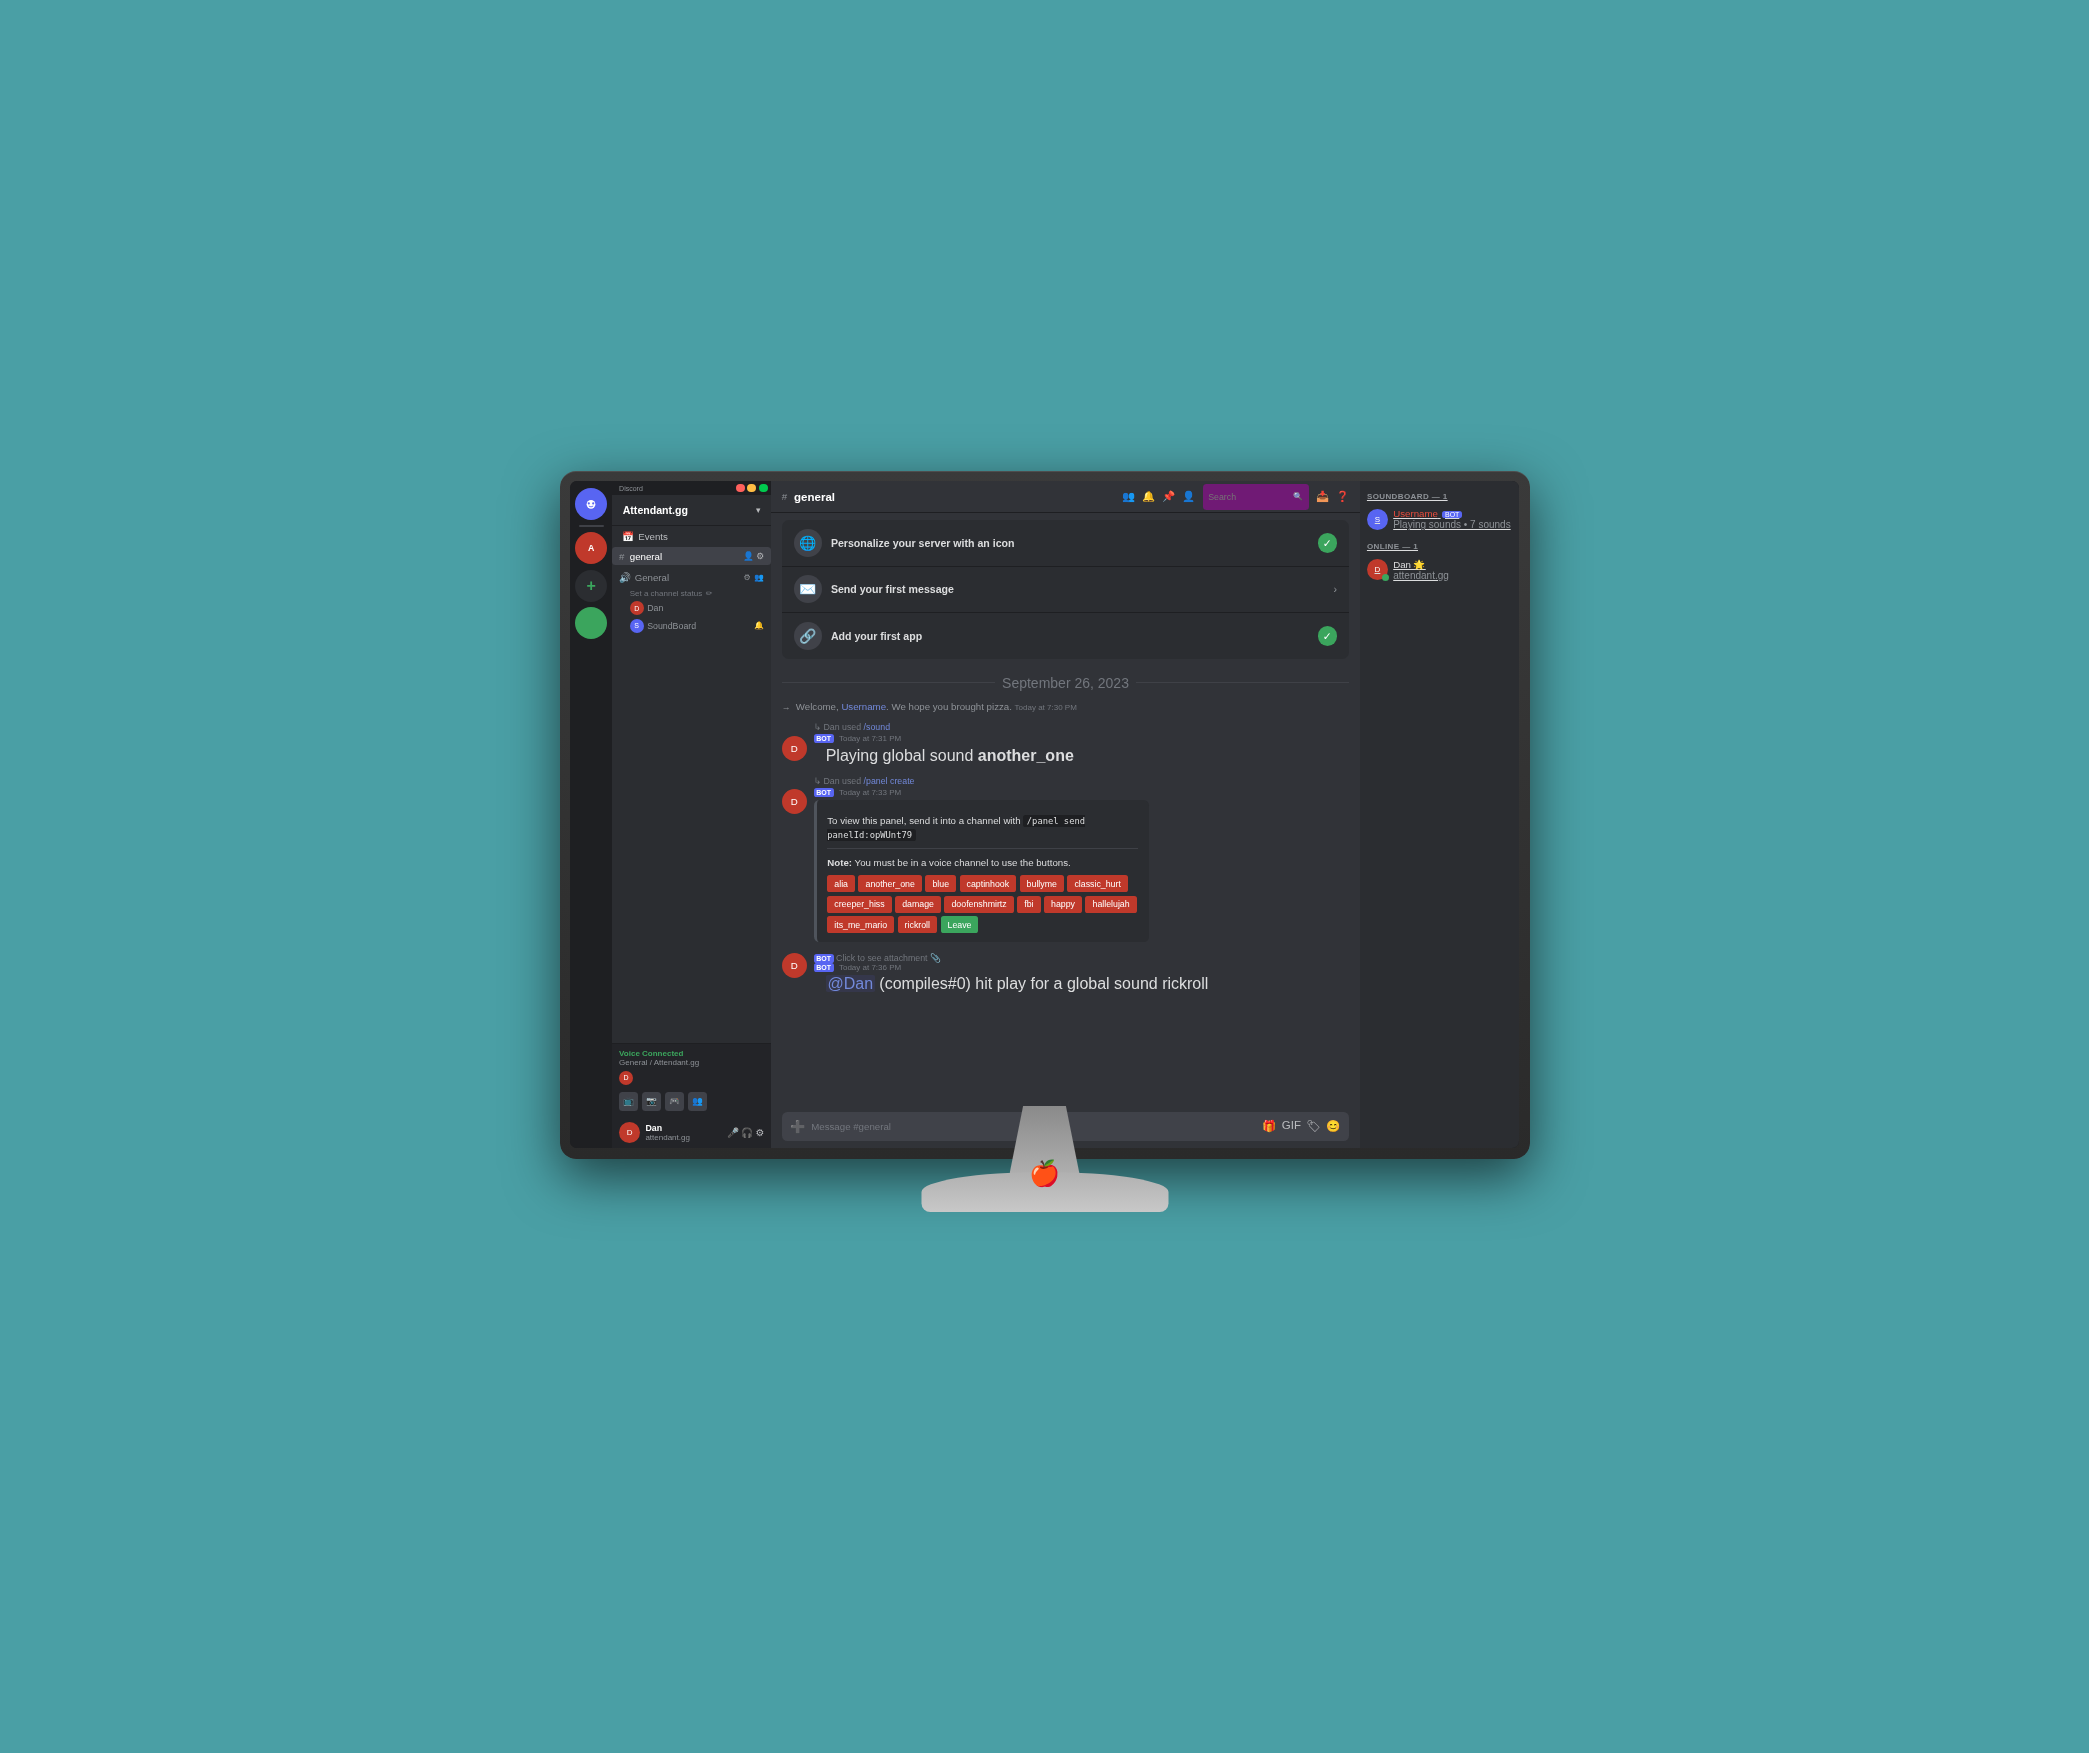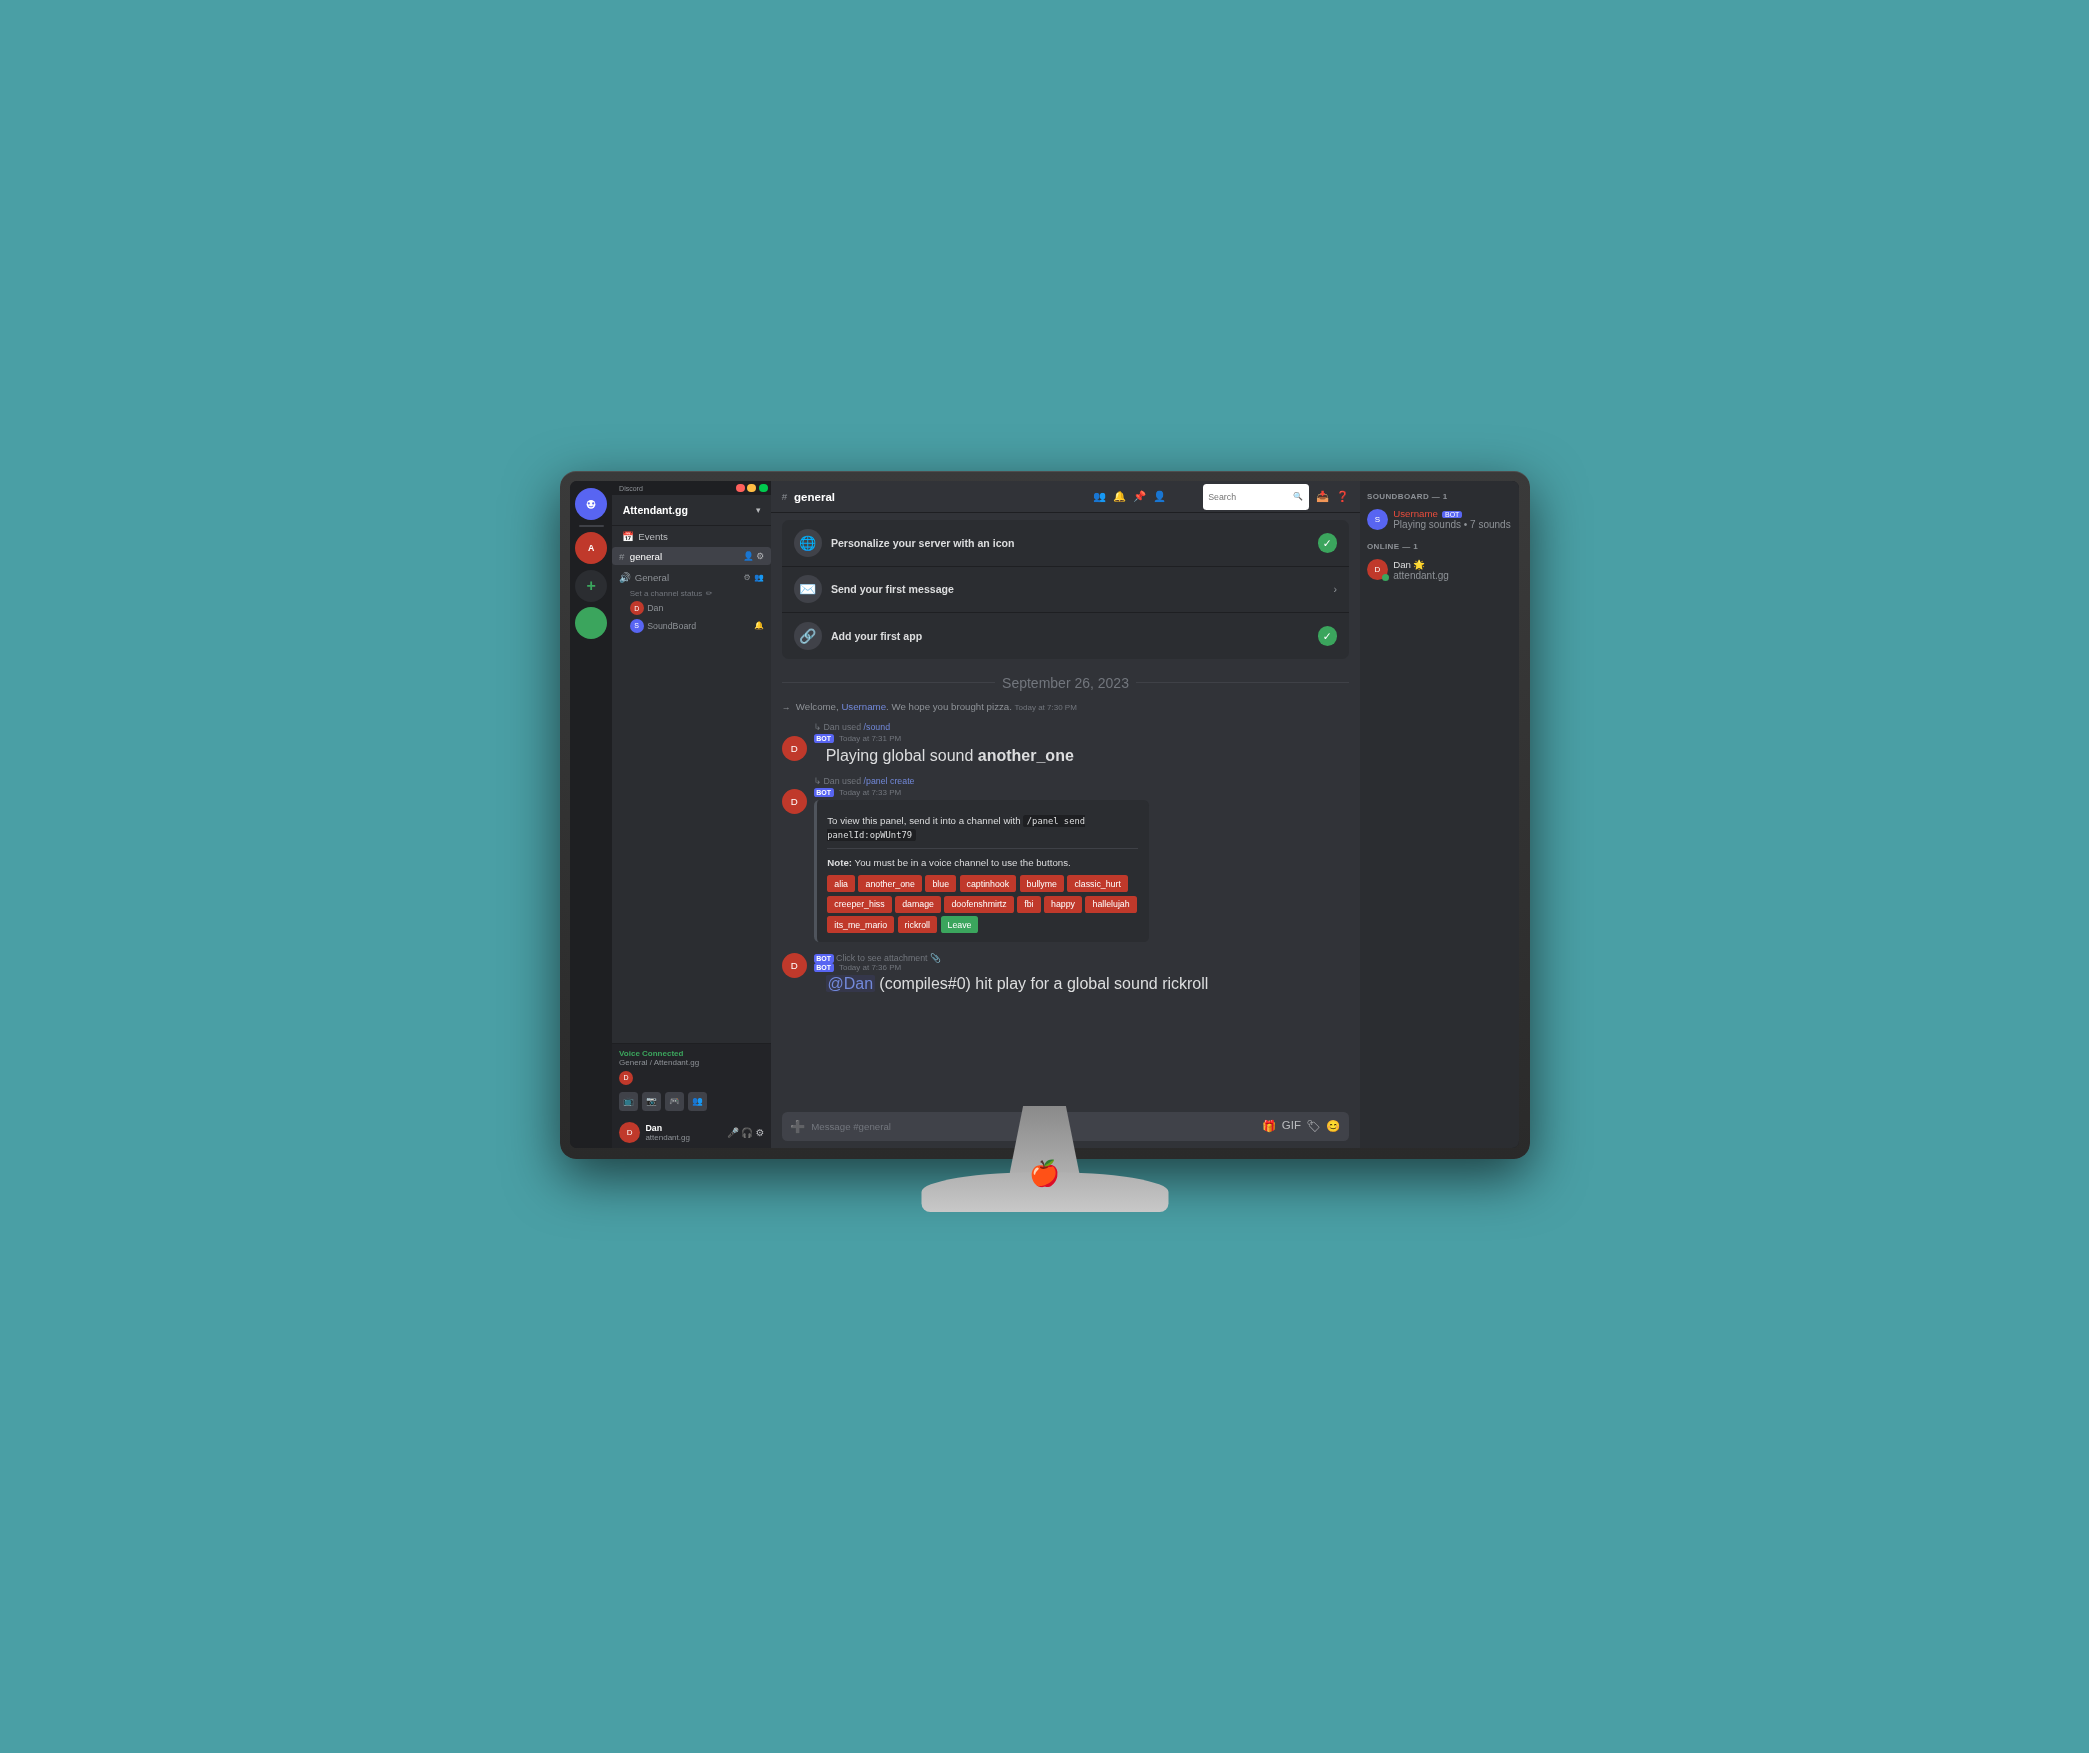--- a/index.html
+++ b/index.html
@@ -344,29 +344,28 @@
 
     .chat-header-actions {
       margin-left: auto;
       display: flex;
       align-items: center;
       gap: 7px;
       color: #b9bbbe;
     }
 
     .search-box {
-      background: #ffffff;
+      background: #701a75;
       border-radius: 3.5px;
       padding: 1.8px 5.3px;
       display: flex;
       align-items: center;
       gap: 3.5px;
       width: 106px;
       height: 26px;
-      margin-left: 29px;
     }
 
     .search-input-fake {
       background: transparent;
       border: none;
       color: #8e9297;
       font-size: 8.8px;
       outline: none;
       width: 100%;
     }
@@ -639,20 +638,21 @@
       color: #b9bbbe;
       font-size: 11.5px;
     }
 
     
     .right-sidebar {
       width: 159px;
       background: #2b2d31;
       padding: 7px;
       flex-shrink: 0;
+      text-decoration: underline;
     }
 
     .member-section-title {
       font-size: 8px;
       font-weight: 700;
       color: #8e9297;
       text-transform: uppercase;
       letter-spacing: 0.4px;
       margin-bottom: 5.3px;
       margin-top: 3.5px;

